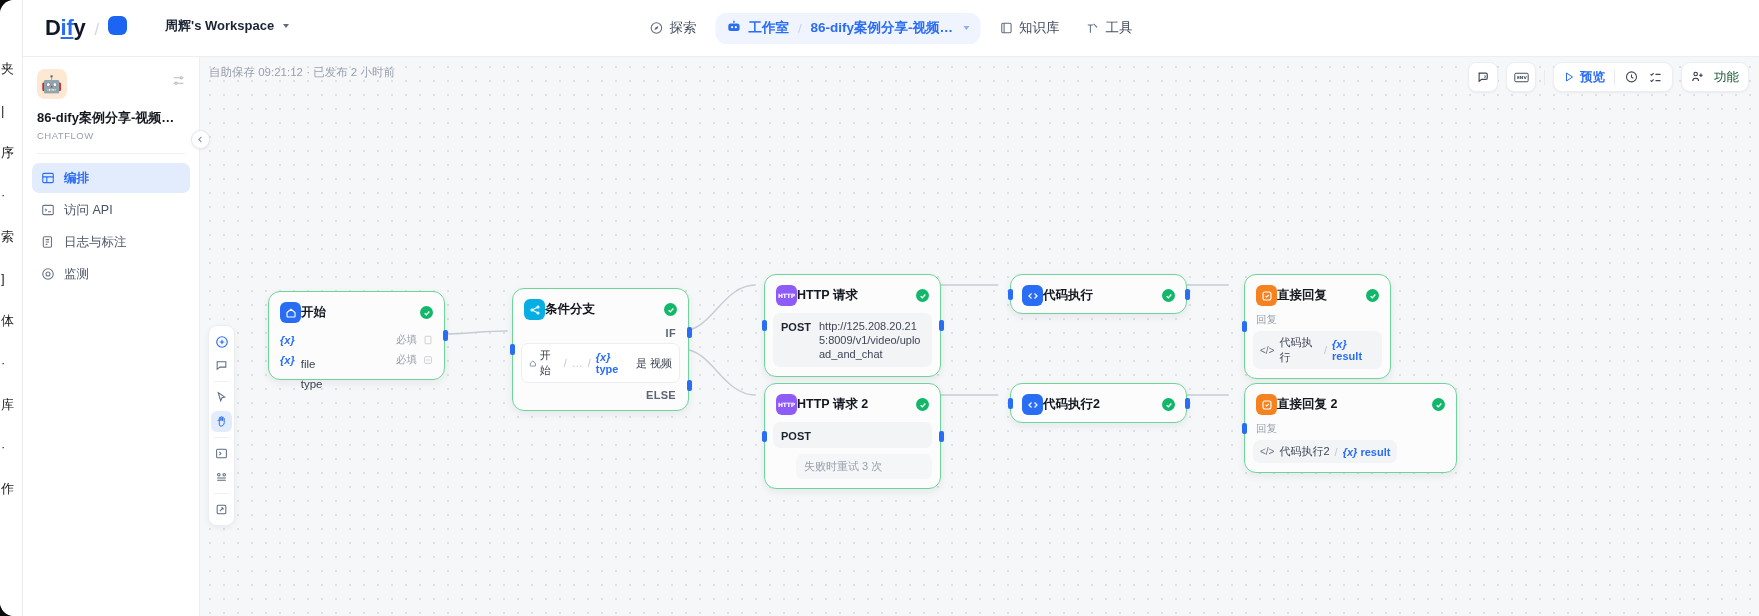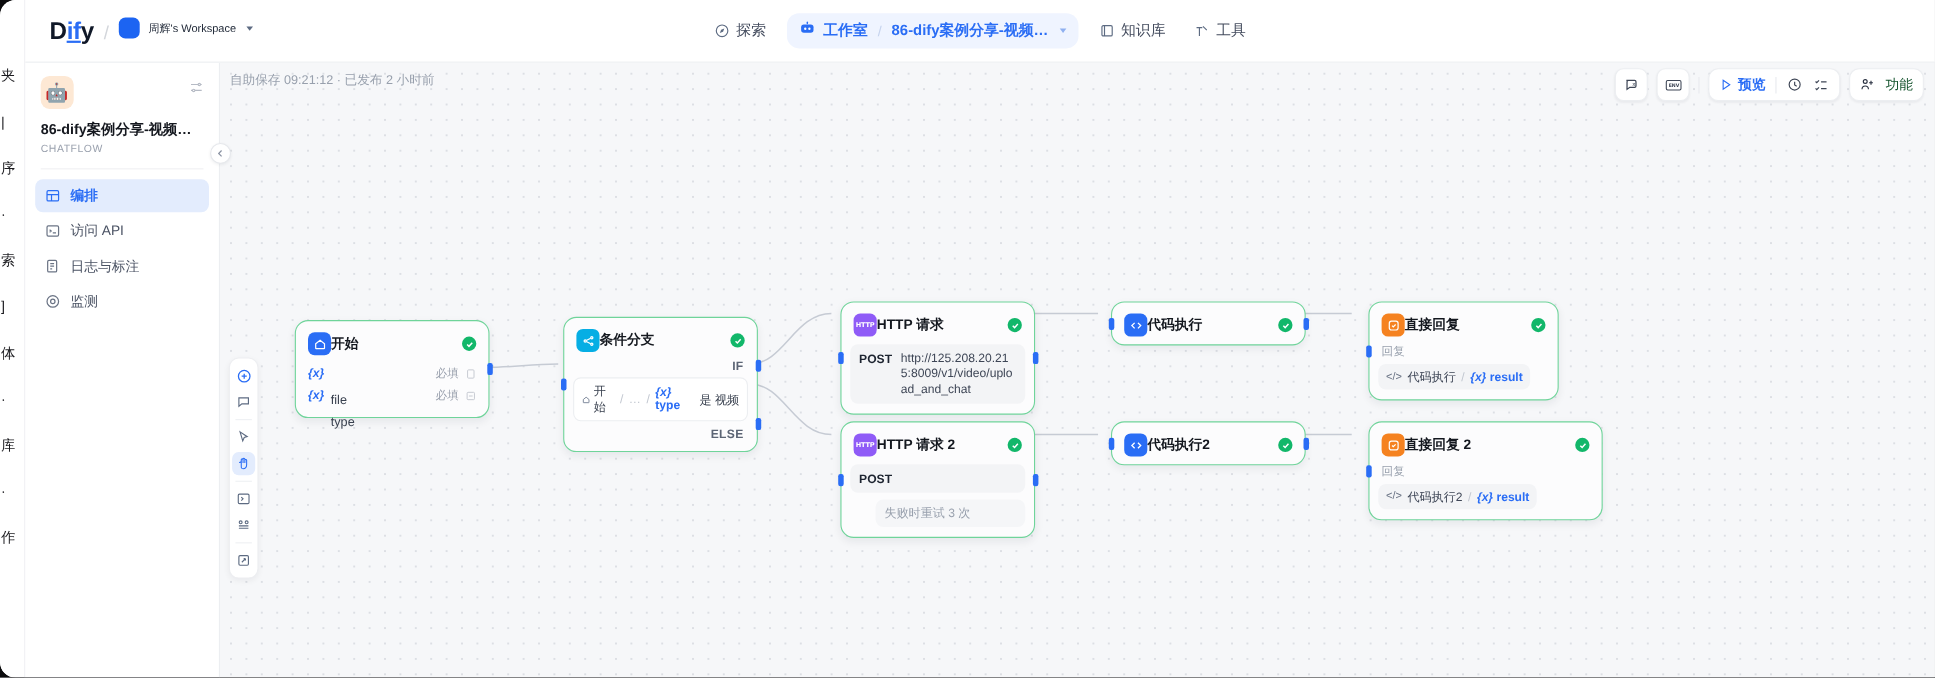--- a/index.html
+++ b/index.html
@@ -70,21 +70,21 @@
   .brand-text {
     font-size: 22px; font-weight: 700; letter-spacing: -0.3px; color: #101828;
   }
   .brand-text .mid { color: #2a6df5; text-decoration: underline; text-underline-offset: 2px; }
   .brand-slash { color: #d3d6db; font-size: 17px; margin: 0 9px; }
   .ws-chip { display: flex; align-items: center; gap: 8px; cursor: pointer; }
   .ws-avatar {
     width: 19px; height: 19px; border-radius: 6px; background: #1c64f2;
     flex: 0 0 auto;
   }
-  .ws-name { font-size: 10px; color: #1b2433; font-weight: 400; }
+  .ws-name { font-size: 13px; color: #1b2433; font-weight: 700; margin-left: 30px; }
   .caret {
     width: 0; height: 0;
     border-left: 3.6px solid transparent;
     border-right: 3.6px solid transparent;
     border-top: 4.4px solid #5d6b82;
     margin-left: 1px;
   }
 
   .nav-center {
     position: absolute; left: 50%; transform: translateX(-50%);
@@ -693,21 +693,21 @@
             <span class="node-check">
               <svg width="8" height="8" viewBox="0 0 24 24" fill="none" stroke="#fff" stroke-width="4">
                   <path d="M5 12.5l5 5 9-10"></path>
                 </svg>
             </span>
           </div>
           <span class="port left"></span>
           <span class="port right"></span>
         </div>
 
-        <div class="node" style="left:1044px; top:217px; width:173px;">
+        <div class="node" style="left:1044px; top:217px; width:147px;">
           <div class="node-hd">
             <span class="node-ico ico-answer">
               <svg width="12" height="12" viewBox="0 0 24 24" fill="none" stroke="#fff" stroke-width="2.2">
                 <rect x="4" y="4" width="16" height="16" rx="4"></rect>
                   <path d="M9 12l2.2 2.2L15.5 10"></path>
               </svg>
             </span>
             <span class="node-title">直接回复</span>
             <span class="node-check">
               <svg width="8" height="8" viewBox="0 0 24 24" fill="none" stroke="#fff" stroke-width="4">

